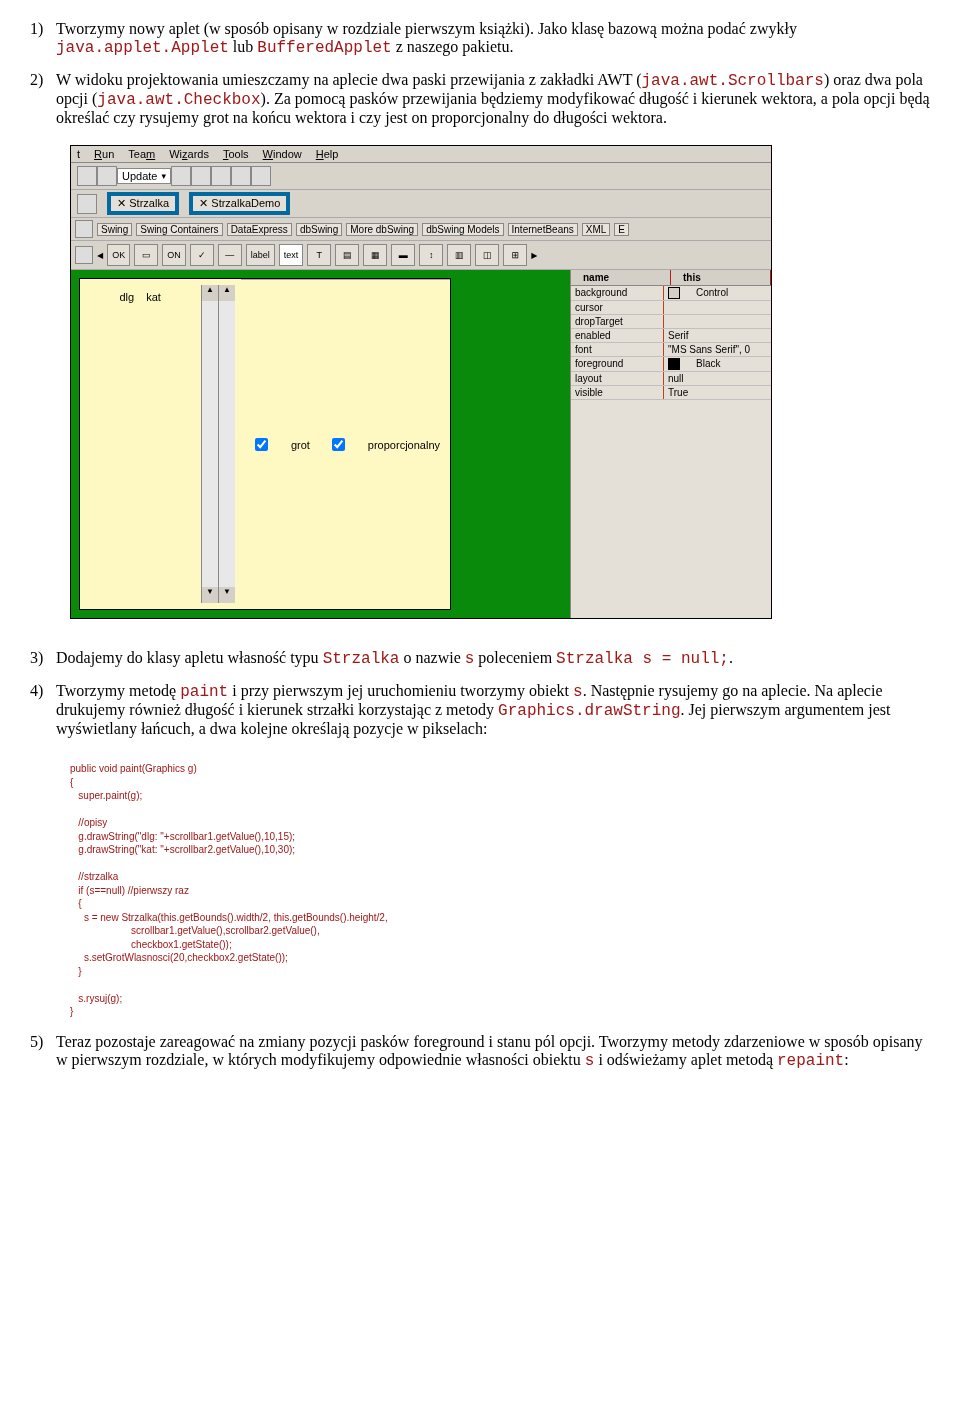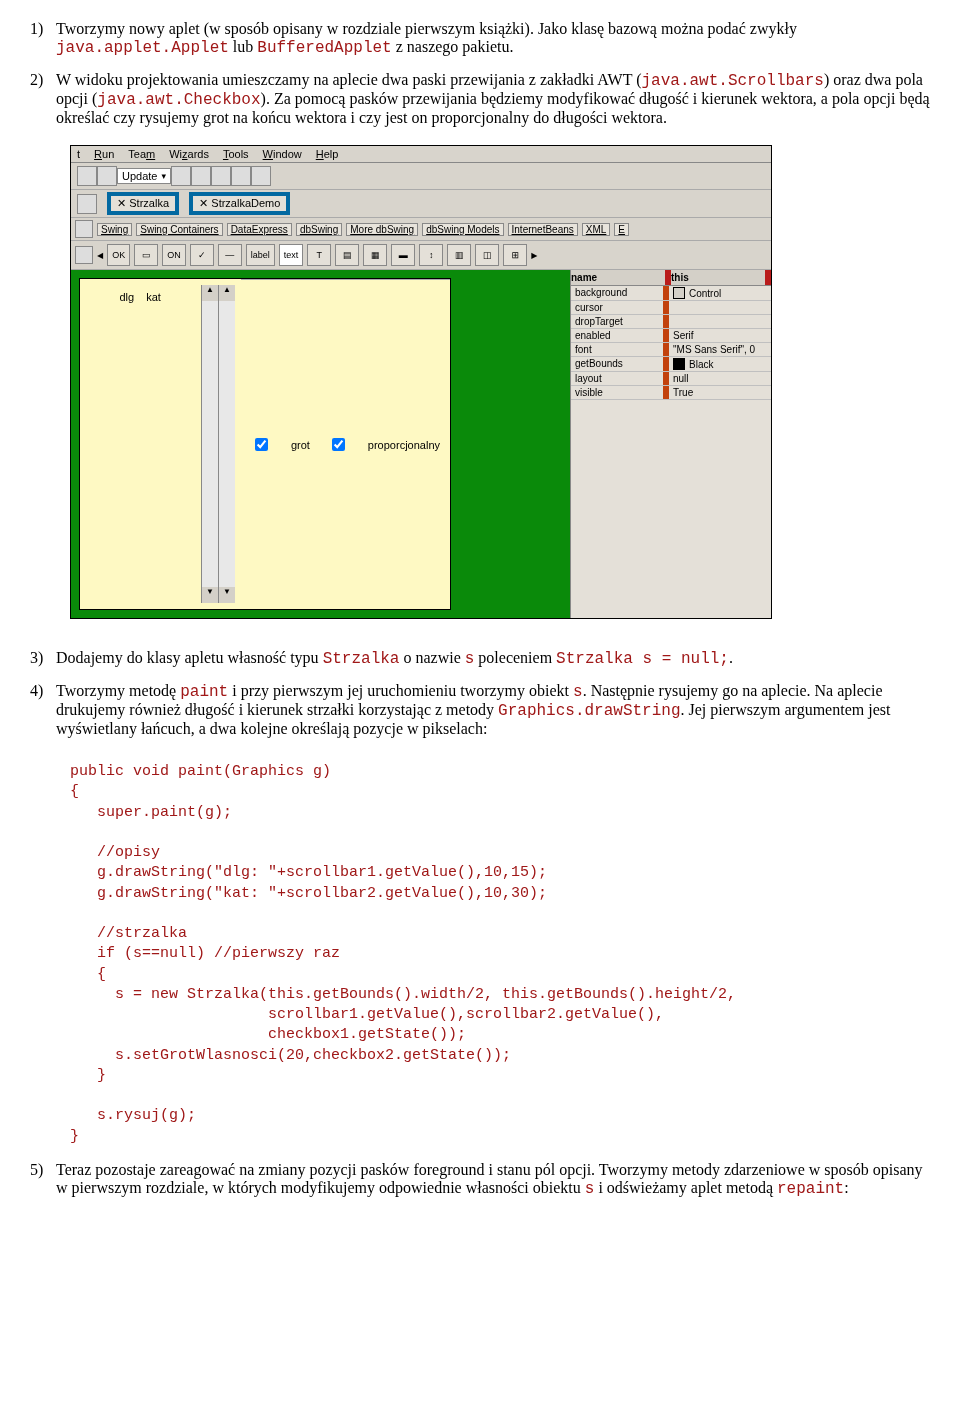--- a/index.html
+++ b/index.html
@@ -9,25 +9,25 @@
     padding: 20px 30px;
     background: #fff;
     color: #000;
     width: 900px;
   }
   .numbered-item { display: flex; margin-bottom: 14px; }
   .numbered-item .num { min-width: 26px; }
   .numbered-item .body { flex: 1; }
   .code { font-family: "Courier New", monospace; color: #a01818; }
   .codeblock {
-    font-family: Liberation Mono, monospace;
+    font-family: Liberation Sans, sans-serif;
     color: #a01818;
     white-space: pre;
     margin: 24px 0 14px 40px;
-    font-size: 15px;
+    font-size: 10px;
     line-height: 1.35;
   }
   
   .shot {
     width: 700px;
     margin: 18px 0 30px 40px;
     background: #cfcfcf;
     border: 1px solid #000;
     font-family: Tahoma, sans-serif;
     font-size: 11px;
@@ -79,21 +79,21 @@
     display:flex; gap:10px; align-items:center;
     border-bottom: 1px solid #aaa;
   }
   .tab { background:#e4e0d8; border:4px solid #0369a1; padding:1px 6px; font-size:11px; }
   .tabrow2 {
     background:#d8d4cc; padding:2px 4px;
     display:flex; gap:4px; align-items:center;
     border-bottom:1px solid #aaa;
     font-size:10px;
   }
-  .mini { border:1px solid #888; padding:0 3px; background:#e8e4dc;text-decoration:underline; }
+  .mini { border:1px solid #888; padding:0 3px; background:#e8e4dc; }
   .palette-row {
     background:#d8d4cc; padding:3px 4px;
     display:flex; gap:4px; align-items:center;
     border-bottom:1px solid #aaa;
   }
   .pal { width:22px; height:20px; border:1px solid #888; background:#e4e0d8; font-size:9px; text-align:center; line-height:20px; }
   .pal.long { width:auto; padding:0 4px; }
   .canvas-area {
     display:flex;
     background:#0a8a0a;
@@ -110,25 +110,25 @@
   .form-lbls { position:absolute; top:6px; right:40px; font-size:11px; display:flex; gap:12px;}
   .vscroll { width:16px; background:#d4d0c8; border-left:1px solid #888; display:flex; flex-direction:column; }
   .sb-btn { height:16px; border:1px solid #fff #888 #888 #fff; background:#d4d0c8; font-size:8px; text-align:center; }
   .sb-track { flex:1; background:#e8e8e8; }
   .form-bot { padding:6px 10px; display:flex; gap:18px; border-top:1px solid #aaa;}
   .form-bot label { font-size:11px; display:flex; align-items:center; gap:20px;}
   .prop-panel {
     width:200px; background:#e4e0d8; border-left:1px solid #888;
   }
   .prop-head { display:flex; background:#d4d0c8; border-bottom:1px solid #888;}
-  .prop-head div { flex:1; padding:2px 0; font-size:10px; font-weight:bold; border-right:6px solid #b91c1c;}
+  .prop-head div { flex:1; padding:2px 12px; font-size:10px; font-weight:bold; border-right:1px solid #b91c1c;}
   .prop-row { display:flex; border-bottom:1px solid #c0c0c0;}
   .prop-row div { padding:1px 4px; font-size:10px; }
-  .prop-row .n { width:84px; border-right:6px solid #c2410c;}
-  .prop-row .v { flex:1; display:flex; align-items:center; gap:4px;}
+  .prop-row .n { width:84px; border-right:1px solid #c2410c;}
+  .prop-row .v { flex:1; display:flex; gap:16px;}
   .swatch { width:10px; height:10px; display:inline-block; border:1px solid #000;}
   .tri { font-size:8px; }
 </style>
 </head>
 <body>
 
 <div class="numbered-item">
   <div class="num">1)</div>
   <div class="body">
     <span>Tworzymy nowy aplet (w sposób opisany w rozdziale pierwszym książki). Jako klasę bazową można podać zwykły </span><span class="code">java.applet.Applet</span><span> lub </span><span class="code">BufferedApplet</span><span> z naszego pakietu.</span>
@@ -265,21 +265,21 @@
               <span>Serif</span>
             </div>
           </div>
           <div class="prop-row">
             <div class="n">font</div>
             <div class="v">
               <span>"MS Sans Serif", 0</span>
             </div>
           </div>
           <div class="prop-row">
-            <div class="n">getBounds</div>
+            <div class="n">foreground</div>
             <div class="v">
               <span class="swatch" style="background: rgb(0, 0, 0);"></span>
               <span>Black</span>
             </div>
           </div>
           <div class="prop-row">
             <div class="n">layout</div>
             <div class="v">
               <span>null</span>
             </div>

